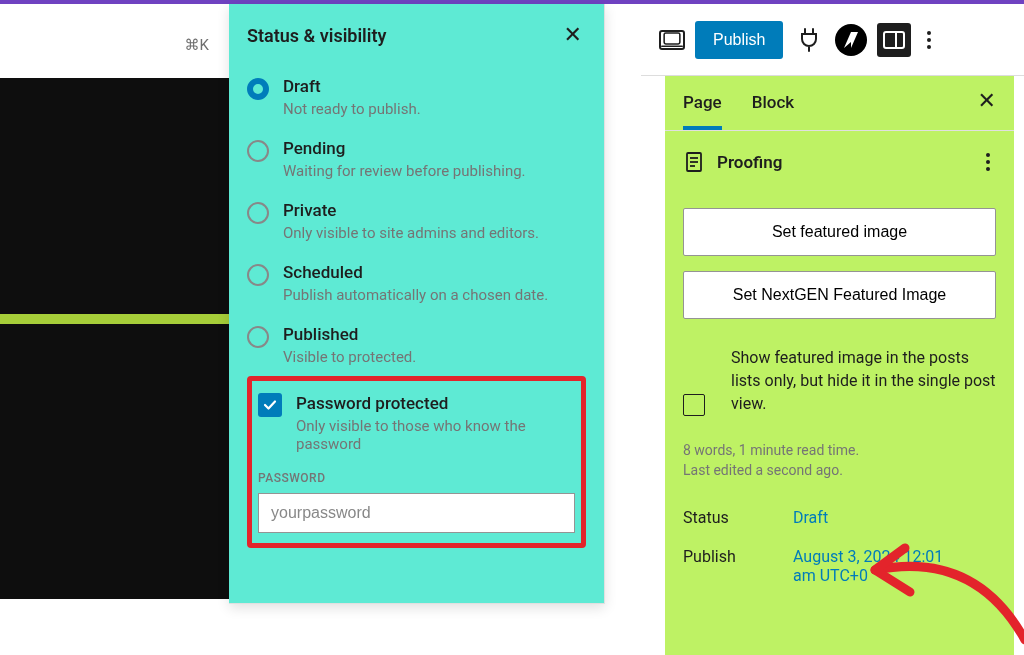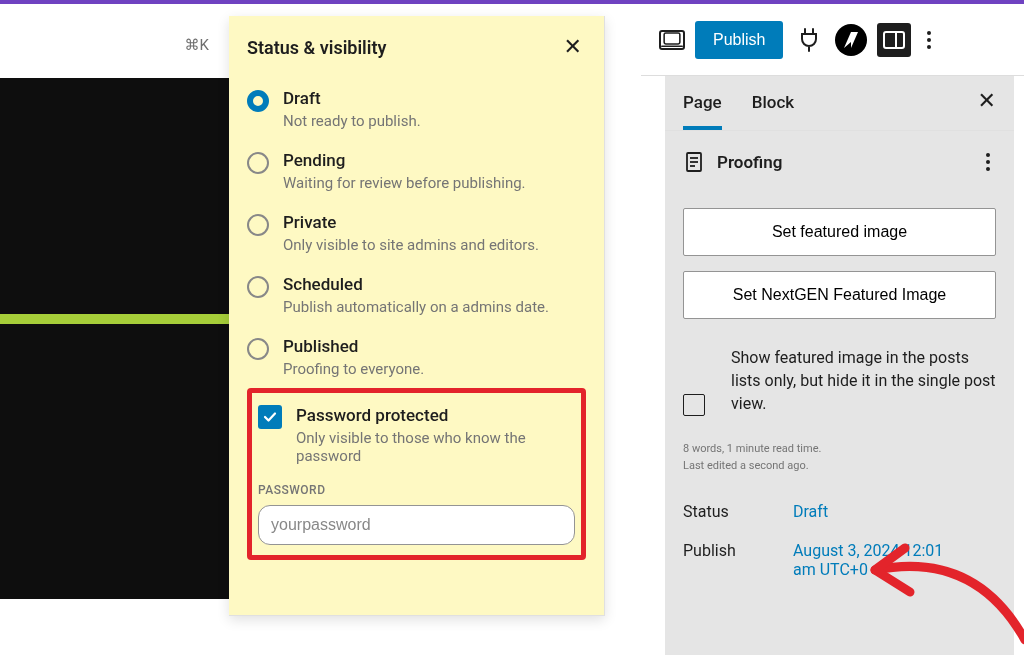--- a/index.html
+++ b/index.html
@@ -26,22 +26,22 @@
   }
   .left-dark {
     position: absolute; top: 78px; left: 0; width: 229px; bottom: 56px;
     background: #0e0e0e;
   }
   .left-green {
     position: absolute; top: 314px; left: 0; width: 229px; height: 10px;
     background: #a6ce39;
   }
   .popover {
-    position: absolute; top: 16px; left: 229px; width: 376px; height: 600px;
-    background: #fef9c3; border-right: 1px solid #e0e0e0; border-bottom: 1px solid #e0e0e0;
+    position: absolute; top: 4px; left: 229px; width: 376px; height: 600px;
+    background: #5eead4; border-right: 1px solid #e0e0e0; border-bottom: 1px solid #e0e0e0;
     box-shadow: 0 4px 12px rgba(0,0,0,0.12);
     padding: 16px 18px;
   }
   .popover-header {
     display: flex; justify-content: space-between; align-items: center;
     margin-bottom: 16px;
   }
   .popover-title { font-size: 18px; font-weight: 600; }
   .close-x { font-size: 22px; cursor: pointer; padding: 4px; line-height: 1; }
   .radio-item {
@@ -67,21 +67,21 @@
     width: 24px; height: 24px; background: #007cba; border-radius: 3px;
     flex-shrink: 0; display: flex; align-items: center; justify-content: center;
     cursor: pointer;
   }
   .password-label {
     font-size: 12px; color: #757575; text-transform: uppercase; letter-spacing: 0.5px;
     margin-top: 18px; margin-bottom: 8px; font-weight: 500;
   }
   .password-input {
     width: 100%; padding: 10px 12px; font-size: 16px; border: 1px solid #949494;
-    border-radius: 12px; color: #888;
+    border-radius: 0; color: #888;
   }
   .header-right {
     position: absolute; top: 4px; left: 641px; right: 0; height: 72px;
     background: #fff; border-bottom: 1px solid #ddd;
     display: flex; align-items: center; gap: 10px; padding: 0 18px;
   }
   .preview-icon { width: 26px; height: 20px; border: 2px solid #1e1e1e; border-radius: 3px; cursor:pointer; }
   .publish-btn {
     background: #007cba; color: #fff; border: none; padding: 10px 18px;
     font-size: 16px; font-weight: 500; border-radius: 3px; cursor: pointer;
@@ -93,21 +93,21 @@
     color: #fff; font-size: 20px; font-weight: bold; cursor:pointer;
   }
   .sidebar-toggle {
     width: 34px; height: 34px; background: #1e1e1e; border-radius: 3px;
     display: flex; align-items: center; justify-content: center; cursor:pointer;
   }
   .dots-vert { display:flex; flex-direction:column; gap:3px; cursor:pointer; padding:6px; }
   .dots-vert span { width:4px; height:4px; background:#1e1e1e; border-radius:50%; }
   .sidebar {
     position: absolute; top: 76px; left: 665px; right: 10px; bottom: 0;
-    background: #e5e5e5;
+    background: #bef264;
   }
   .tabs {
     display: flex; gap: 30px; padding: 16px 18px 0 18px;
     border-bottom: 1px solid #e0e0e0; position: relative;
   }
   .tab { font-size: 17px; font-weight: 500; padding-bottom: 14px; cursor:pointer; }
   .tab.active { border-bottom: 4px solid #007cba; }
   .tabs-close { position: absolute; right: 18px; top: 12px; font-size: 22px; cursor:pointer; }
   .section-row {
     display: flex; align-items: center; gap: 12px; padding: 16px 18px;
@@ -119,21 +119,21 @@
     padding: 14px; border: 1px solid #949494; background: #fff;
     font-size: 16px; text-align: center; cursor: pointer; border-radius: 2px;
   }
   .check-row {
     display: flex; align-items: flex-end; gap: 26px; padding: 12px 18px;
   }
   .empty-check {
     width: 22px; height: 22px; border: 1.5px solid #1e1e1e; border-radius: 2px; flex-shrink:0; cursor:pointer;
   }
   .check-text { font-size: 16px; line-height: 1.45; }
-  .meta-text { font-size: 11px; color: #757575; padding: 2px 18px; }
+  .meta-text { font-size: 14px; color: #757575; padding: 2px 18px; }
   .kv-row { display: flex; gap: 20px; padding: 10px 18px; font-size: 16px; }
   .kv-key { width: 90px; }
   .kv-val { color: #007cba; cursor:pointer; }
   .arrow-annot {
     position: absolute; top: 530px; left: 855px; width: 180px; height: 120px;
     pointer-events: none;
   }
 </style>
 </head>
 <body>
@@ -170,28 +170,28 @@
     <div class="radio-circle"></div>
     <div>
       <div class="radio-label">Private</div>
       <div class="radio-desc">Only visible to site admins and editors.</div>
     </div>
   </div>
   <div class="radio-item">
     <div class="radio-circle"></div>
     <div>
       <div class="radio-label">Scheduled</div>
-      <div class="radio-desc">Publish automatically on a admins date.</div>
+      <div class="radio-desc">Publish automatically on a chosen date.</div>
     </div>
   </div>
   <div class="radio-item">
     <div class="radio-circle"></div>
     <div>
       <div class="radio-label">Published</div>
-      <div class="radio-desc">Proofing to everyone.</div>
+      <div class="radio-desc">Visible to protected.</div>
     </div>
   </div>
 
   <div class="highlight-box">
     <div class="checkbox-row">
       <div class="checkbox">
         <svg width="16" height="16" viewBox="0 0 16 16">
             <path d="M3 8 L6.5 11.5 L13 4.5" stroke="#fff" stroke-width="2.2" fill="none" stroke-linecap="round" stroke-linejoin="round"></path>
           </svg>
       </div>

